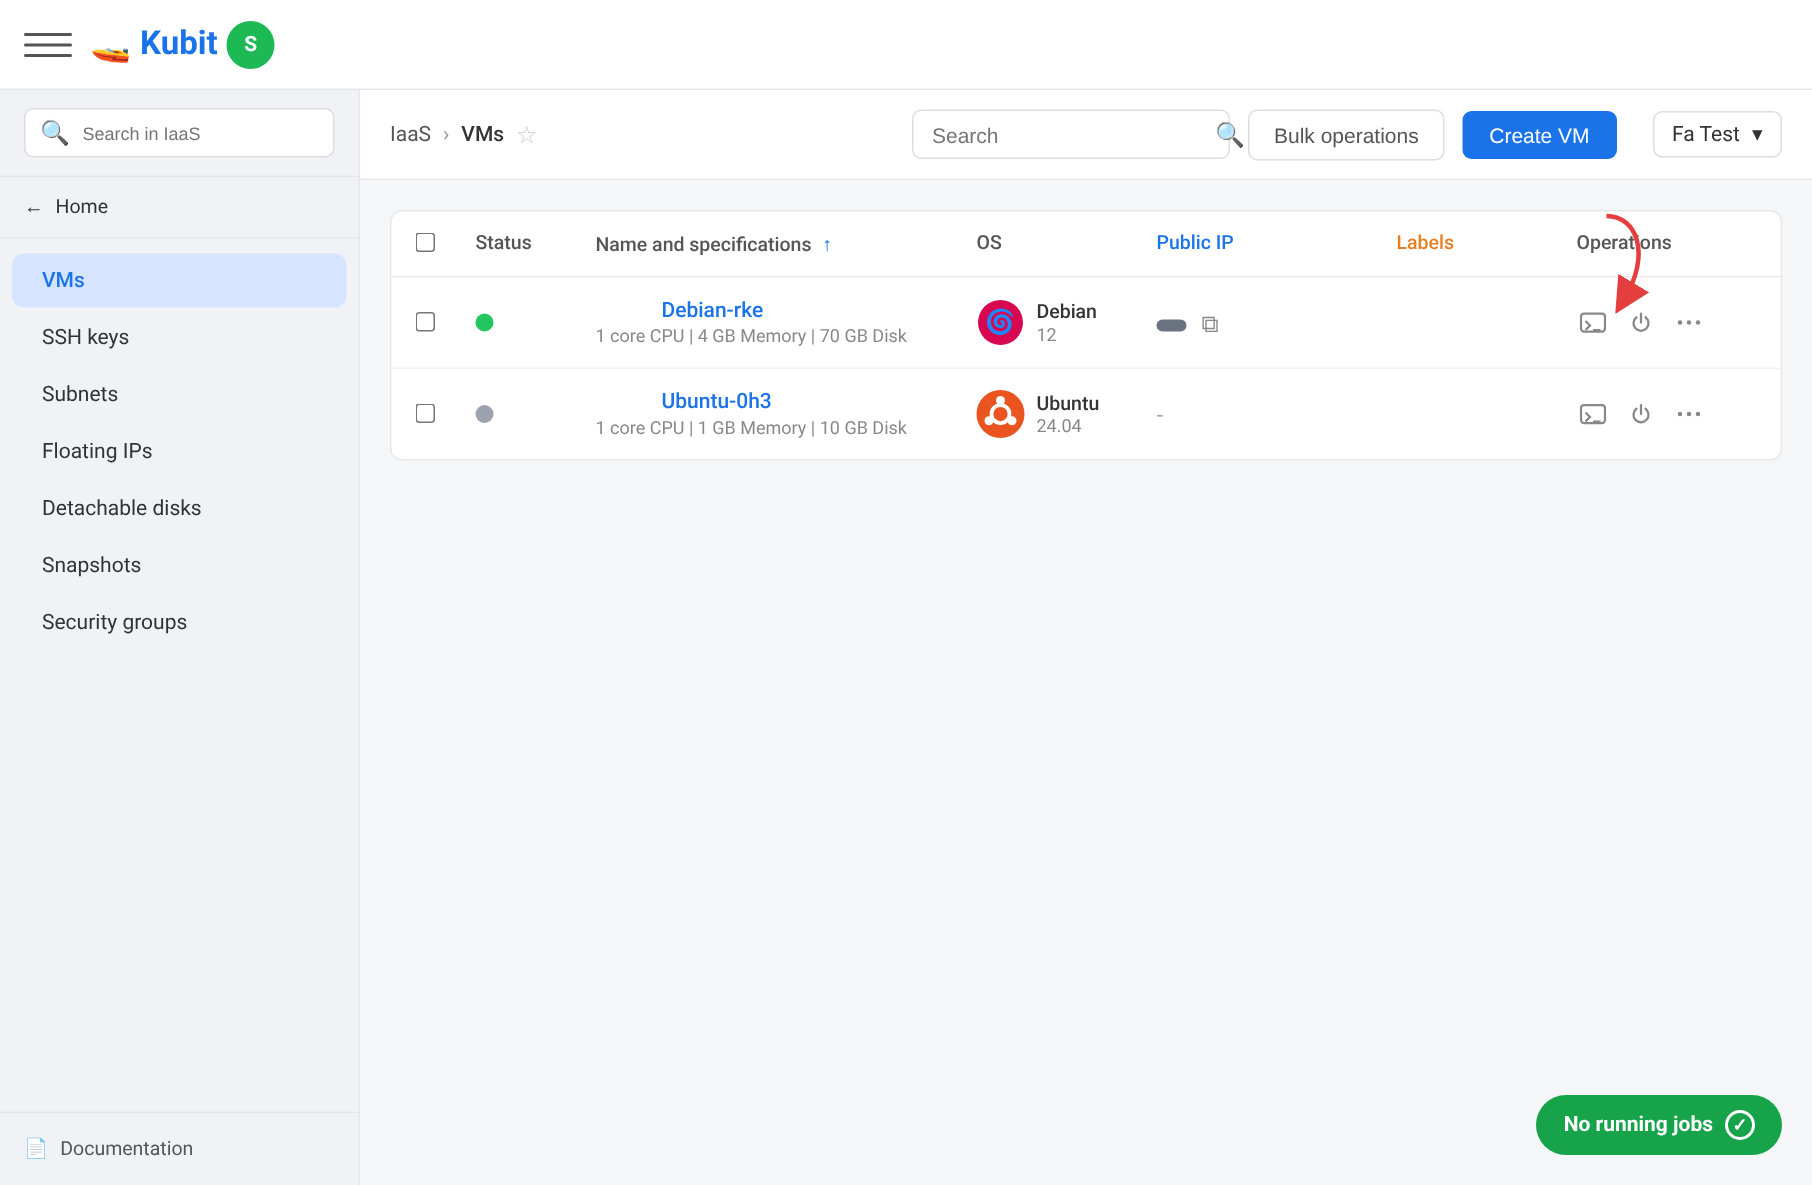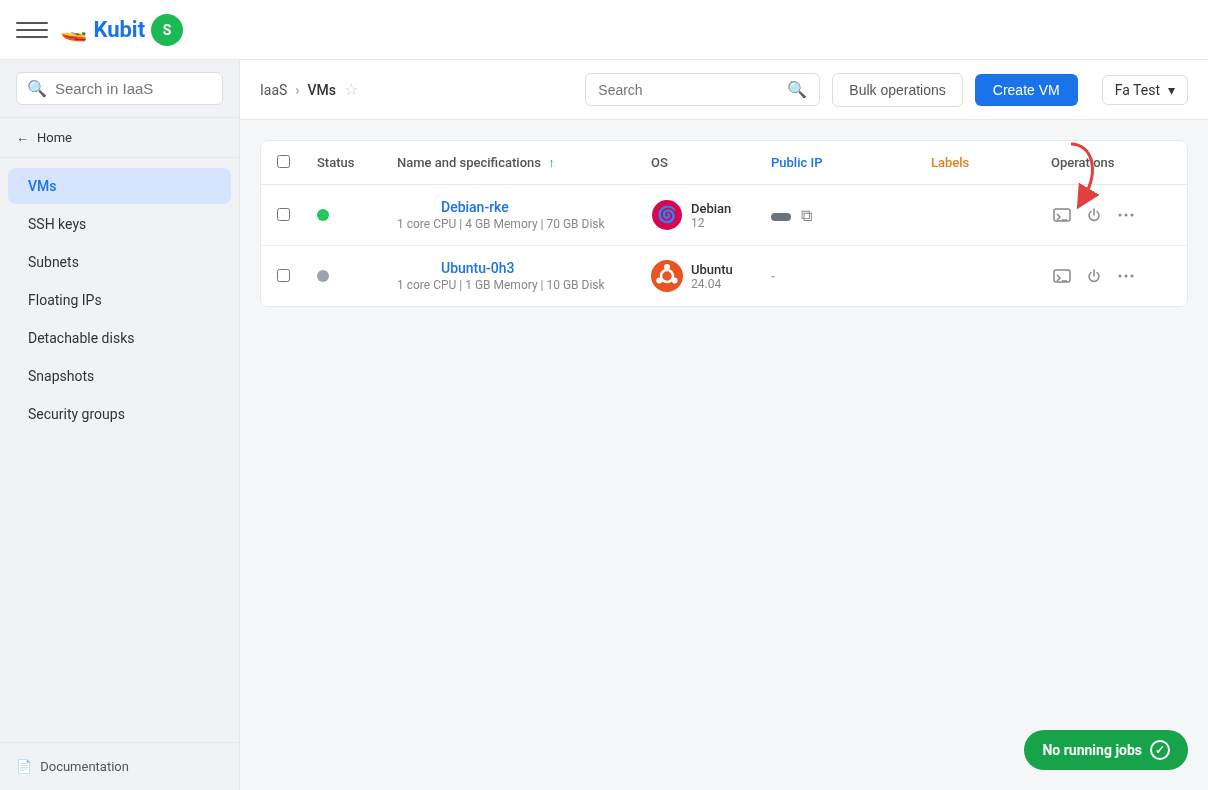--- a/index.html
+++ b/index.html
@@ -14,41 +14,41 @@
     .logo-text { color: #1a73e8; font-weight: 700; font-size: 22px; }
     .logo-s { width: 32px; height: 32px; background: #1db954; border-radius: 50%; display: flex; align-items: center; justify-content: center; color: white; font-weight: bold; font-size: 14px; }
 
     
     .main-layout { display: flex; flex: 1; overflow: hidden; }
 
     
     .sidebar { width: 240px; background: #f0f2f5; border-right: 1px solid #e5e7eb; display: flex; flex-direction: column; flex-shrink: 0; }
     .sidebar-search { padding: 12px 16px; border-bottom: 1px solid #e5e7eb; }
     .sidebar-search-inner { display: flex; align-items: center; gap: 8px; background: white; border: 1px solid #ddd; border-radius: 6px; padding: 6px 10px; }
-    .sidebar-search-inner input { border: none; outline: none; font-size: 15px; color: #888; background: transparent; width: 100%; }
+    .sidebar-search-inner input { border: none; outline: none; font-size: 12px; color: #888; background: transparent; width: 100%; }
     .sidebar-home { display: flex; align-items: center; gap: 8px; padding: 12px 16px; border-bottom: 1px solid #e5e7eb; cursor: pointer; }
     .sidebar-home span { font-size: 13px; color: #333; }
     .back-arrow { font-size: 16px; color: #555; }
     .sidebar-nav { flex: 1; padding: 8px 0; }
     .sidebar-item { padding: 10px 20px; font-size: 14px; color: #333; cursor: pointer; border-radius: 8px; margin: 2px 8px; }
     .sidebar-item.active { background: #d6e4ff; color: #1a73e8; font-weight: 500; }
     .sidebar-footer { padding: 16px; border-top: 1px solid #e5e7eb; }
     .doc-item { display: flex; align-items: center; gap: 8px; font-size: 13px; color: #555; cursor: pointer; }
 
     
     .content { flex: 1; display: flex; flex-direction: column; overflow: hidden; }
 
     
     .content-topbar { background: white; height: 60px; display: flex; align-items: center; padding: 0 20px; border-bottom: 1px solid #e5e7eb; gap: 12px; }
     .breadcrumb { display: flex; align-items: center; gap: 8px; font-size: 14px; color: #555; }
     .breadcrumb-sep { color: #999; }
     .breadcrumb-current { color: #333; font-weight: 500; }
     .star-icon { color: #ccc; font-size: 16px; cursor: pointer; }
     .topbar-spacer { flex: 1; }
-    .search-box { display: flex; align-items: center; border: 1px solid #ddd; border-radius: 6px; padding: 6px 12px; background: white; width: 235px; gap: 8px; }
+    .search-box { display: flex; align-items: center; border: 1px solid #ddd; border-radius: 6px; padding: 6px 12px; background: white; width: 212px; gap: 8px; }
     .search-box input { border: none; outline: none; font-size: 14px; color: #333; background: transparent; flex: 1; }
     .search-icon { color: #888; font-size: 16px; }
     .bulk-btn { background: white; border: 1px solid #ddd; border-radius: 6px; padding: 8px 16px; font-size: 14px; color: #555; cursor: pointer; }
     .create-btn { background: #1a73e8; color: white; border: none; border-radius: 6px; padding: 8px 18px; font-size: 14px; font-weight: 500; cursor: pointer; }
     .tenant-selector { display: flex; align-items: center; border: 1px solid #ddd; border-radius: 6px; padding: 6px 12px; background: white; gap: 8px; font-size: 14px; color: #333; cursor: pointer; margin-left: 12px; }
 
     
     .vm-content { flex: 1; padding: 20px; overflow-y: auto; }
     .vm-table { background: white; border-radius: 8px; border: 1px solid #e5e7eb; overflow: hidden; }
     .vm-table-header { display: grid; grid-template-columns: 40px 80px 1fr 120px 160px 120px 120px; align-items: center; padding: 12px 16px; border-bottom: 1px solid #e5e7eb; background: white; }

